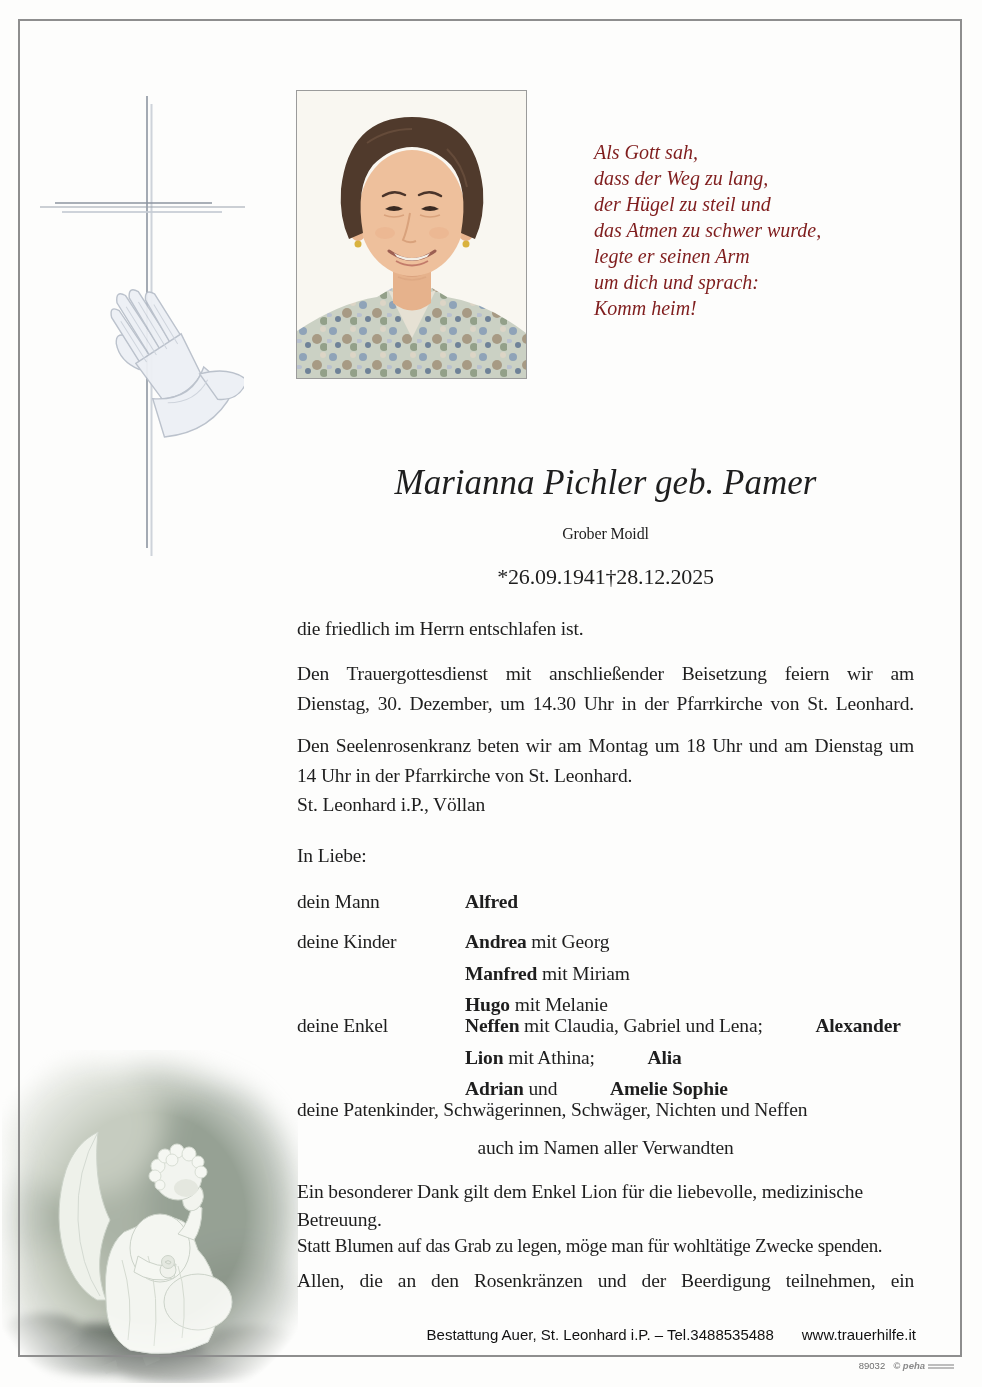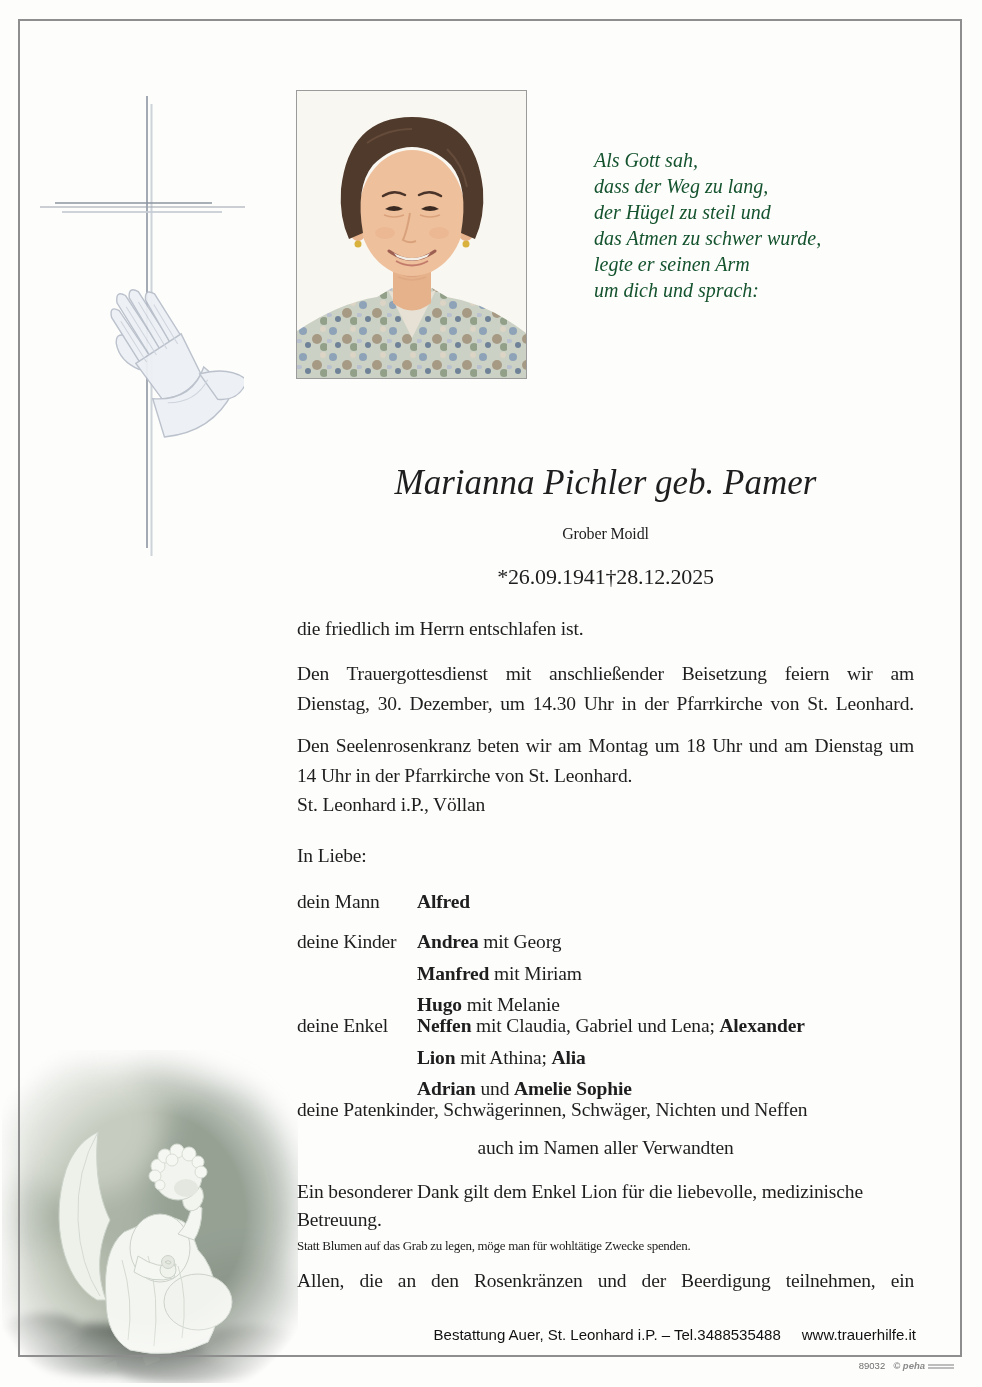--- a/index.html
+++ b/index.html
@@ -20,22 +20,22 @@
     position:absolute;left:296px;top:90px;width:231px;height:289px;
     border:1px solid #9b9b9b;box-sizing:border-box;background:#f9f7f1;z-index:2;
   }
   .angel{
     position:absolute;left:2px;top:1050px;width:296px;height:333px;z-index:1;
     -webkit-mask-image:radial-gradient(ellipse 62% 60% at 50% 50%, #000 52%, rgba(0,0,0,0) 99%);
     mask-image:radial-gradient(ellipse 62% 60% at 50% 50%, #000 52%, rgba(0,0,0,0) 99%);
   }
   
   .poem{
-    position:absolute;left:594px;top:147px;width:330px;z-index:3;
-    font-style:italic;font-size:20px;line-height:26px;color:#14532d;
+    position:absolute;left:594px;top:139px;width:330px;z-index:3;
+    font-style:italic;font-size:20px;line-height:26px;color:#7f1d1d;
   }
   
   .col{
     position:absolute;left:297px;top:385px;width:617px;height:960px;z-index:3;
     font-size:19.5px;letter-spacing:-0.15px;line-height:26px;
   }
   .col .blk{position:absolute;left:0;right:0;}
   .jl{text-align:justify;text-align-last:justify;}
   .b-intro{top:6px;}
   .b-name{top:77px;font-size:35px;line-height:42px;text-align:center;letter-spacing:0;font-style:italic;}
@@ -44,32 +44,32 @@
   .b-dates .death{}
   .b-passing{top:231px;}
   .b-service{top:274px;line-height:29.5px;}
   .b-rosary{top:346px;line-height:29.5px;}
   .b-place{top:407px;}
   .b-closing{top:458px;}
   .b-fam1{top:501px;}
   .b-fam2{top:541px;}
   .b-fam3{top:625px;}
   .fam-row{display:grid;grid-template-columns:120px 1fr;line-height:31.5px;}
-  .seg-b{font-weight:bold;}
+  .seg-b{font-weight:bold;margin-left:48px;}
   .b-paten{top:712px;}
   .b-relatives{top:750px;text-align:center;}
   .b-thanks{top:793px;line-height:28px;}
-  .b-statt{top:848px;font-size:13px;letter-spacing:-0.3px;white-space:nowrap;}
+  .b-statt{top:848px;font-size:19px;letter-spacing:-0.3px;white-space:nowrap;}
   .b-allen{top:881px;line-height:29px;}
   
   .footer{
     position:absolute;top:1326px;right:66px;z-index:3;white-space:nowrap;
     font-family:"Liberation Sans","DejaVu Sans",sans-serif;font-size:15px;color:#111;
   }
-  .footer .site{margin-left:21px;}
+  .footer .site{margin-left:28px;}
   .printline{
     position:absolute;top:1360px;right:28px;z-index:3;white-space:nowrap;
     font-family:"Liberation Sans","DejaVu Sans",sans-serif;font-size:9.5px;color:#6e6e6e;
   }
   .printline .mark{font-weight:bold;font-style:italic;margin-left:8px;color:#8a8a8a;}
   .printline .mark-lines{display:inline-block;vertical-align:middle;margin-left:3px;}
   .printline .mark-lines i{display:block;width:26px;height:2px;background:#bdbdbd;margin:1px 0;}
 </style>
 </head>
 <body>
@@ -227,20 +227,21 @@
   </svg>
 </div>
 
 <div class="poem">
   <div>Als Gott sah,</div>
   <div>dass der Weg zu lang,</div>
   <div>der Hügel zu steil und</div>
   <div>das Atmen zu schwer wurde,</div>
   <div>legte er seinen Arm</div>
   <div>um dich und sprach:</div>
+  <div>Komm heim!</div>
 </div>
 
 <div class="col">
 
 
   <div class="blk b-name">Marianna Pichler geb. Pamer</div>
   <div class="blk b-nick">Grober Moidl</div>
 
   <div class="blk b-dates">
     <span class="birth">*26.09.1941</span><span class="death">†28.12.2025</span>

